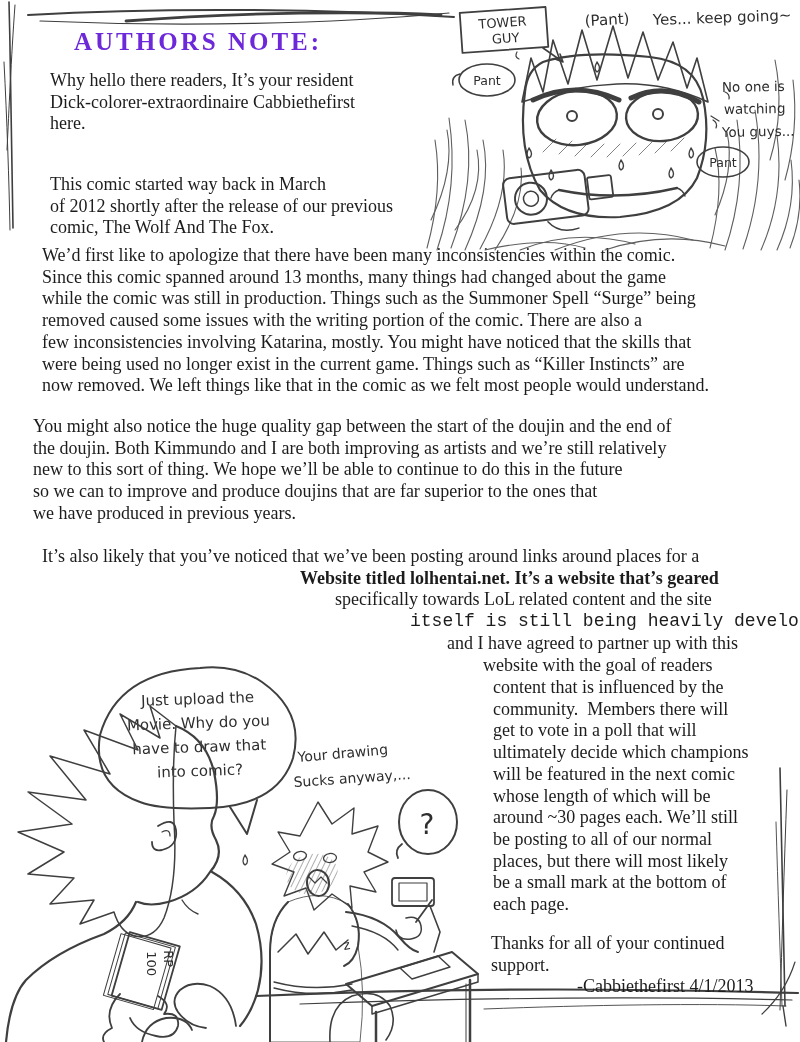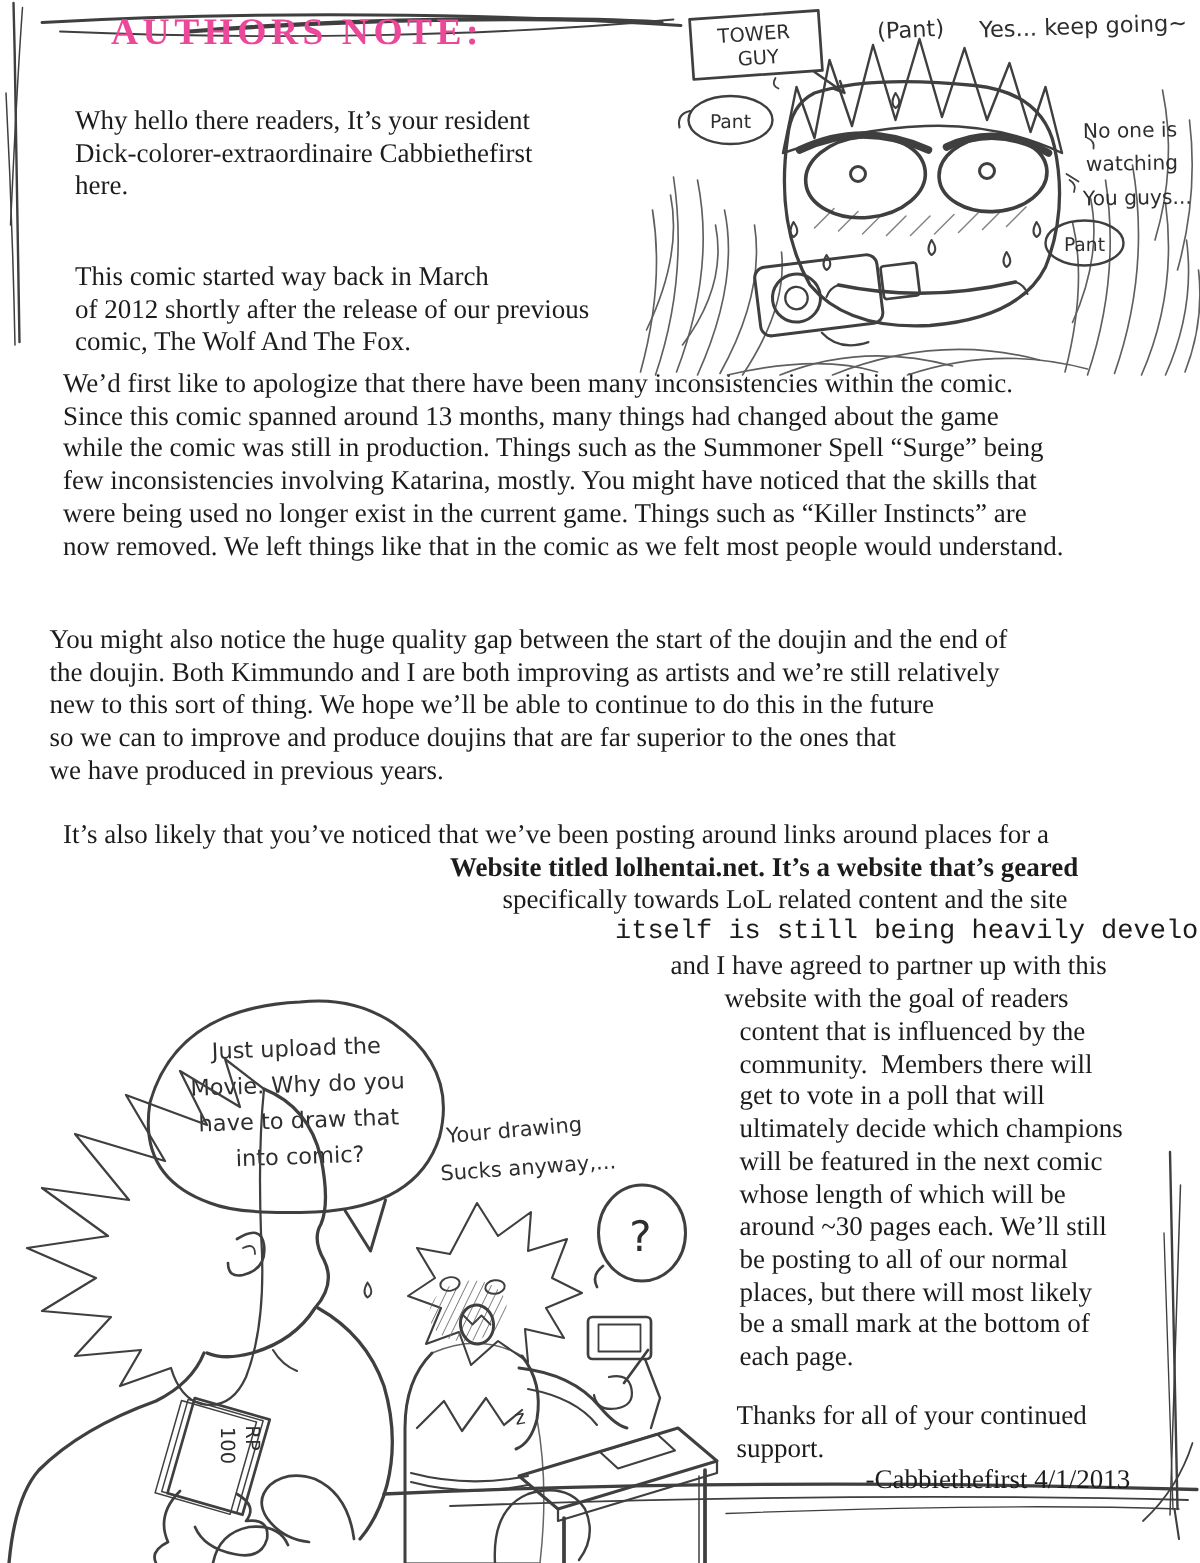--- a/index.html
+++ b/index.html
@@ -1,19 +1,19 @@
 <!DOCTYPE html>
 <html><head>
 <meta charset="utf-8">
 <style>
   html,body{margin:0;padding:0;background:#e8e8e8;}
   .page{position:relative;width:800px;height:1042px;background:#ffffff;
         font-family:"Liberation Serif",serif;color:#1c1c1c;overflow:hidden;margin:0 auto;}
-  .title{position:absolute;left:74px;top:8px;margin:0;font-size:25px;font-weight:600;
-         letter-spacing:3px;color:#ec4899;font-family:"Liberation Serif",serif;}
+  .title{position:absolute;left:74px;top:28px;margin:0;font-size:25px;font-weight:600;
+         letter-spacing:3px;color:#6d28d9;font-family:"Liberation Serif",serif;}
   .para{position:absolute;font-size:18px;line-height:21.7px;}
   .para .line{white-space:pre;}
   .signature{position:absolute;left:577px;top:976px;font-size:18px;white-space:pre;}
   svg{position:absolute;overflow:visible;}
   .frame{left:0;top:0;}
   .scene-top{left:425px;top:0;}
   .scene-bottom{left:0;top:650px;}
   .stroke{fill:none;stroke:#3f3f3f;stroke-linecap:round;stroke-linejoin:round;}
   .grass{fill:none;stroke:#5f5f5f;stroke-width:1.1;stroke-linecap:round;}
   .hand{font-family:"DejaVu Sans",sans-serif;fill:#2e2e2e;}
@@ -58,20 +58,21 @@
     </div>
   <div class="para" style="left:50px;top:174px">
       <div class="line">This comic started way back in March</div>
       <div class="line">of 2012 shortly after the release of our previous</div>
       <div class="line">comic, The Wolf And The Fox.</div>
     </div>
   <div class="para" style="left:42px;top:245px">
       <div class="line">We’d first like to apologize that there have been many inconsistencies within the comic.</div>
       <div class="line">Since this comic spanned around 13 months, many things had changed about the game</div>
       <div class="line">while the comic was still in production. Things such as the Summoner Spell “Surge” being</div>
+      <div class="line">removed caused some issues with the writing portion of the comic. There are also a</div>
       <div class="line">few inconsistencies involving Katarina, mostly. You might have noticed that the skills that</div>
       <div class="line">were being used no longer exist in the current game. Things such as “Killer Instincts” are</div>
       <div class="line">now removed. We left things like that in the comic as we felt most people would understand.</div>
     </div>
   <div class="para" style="left:33px;top:416px">
       <div class="line">You might also notice the huge quality gap between the start of the doujin and the end of</div>
       <div class="line">the doujin. Both Kimmundo and I are both improving as artists and we’re still relatively</div>
       <div class="line">new to this sort of thing. We hope we’ll be able to continue to do this in the future</div>
       <div class="line">so we can to improve and produce doujins that are far superior to the ones that</div>
       <div class="line">we have produced in previous years.</div>

